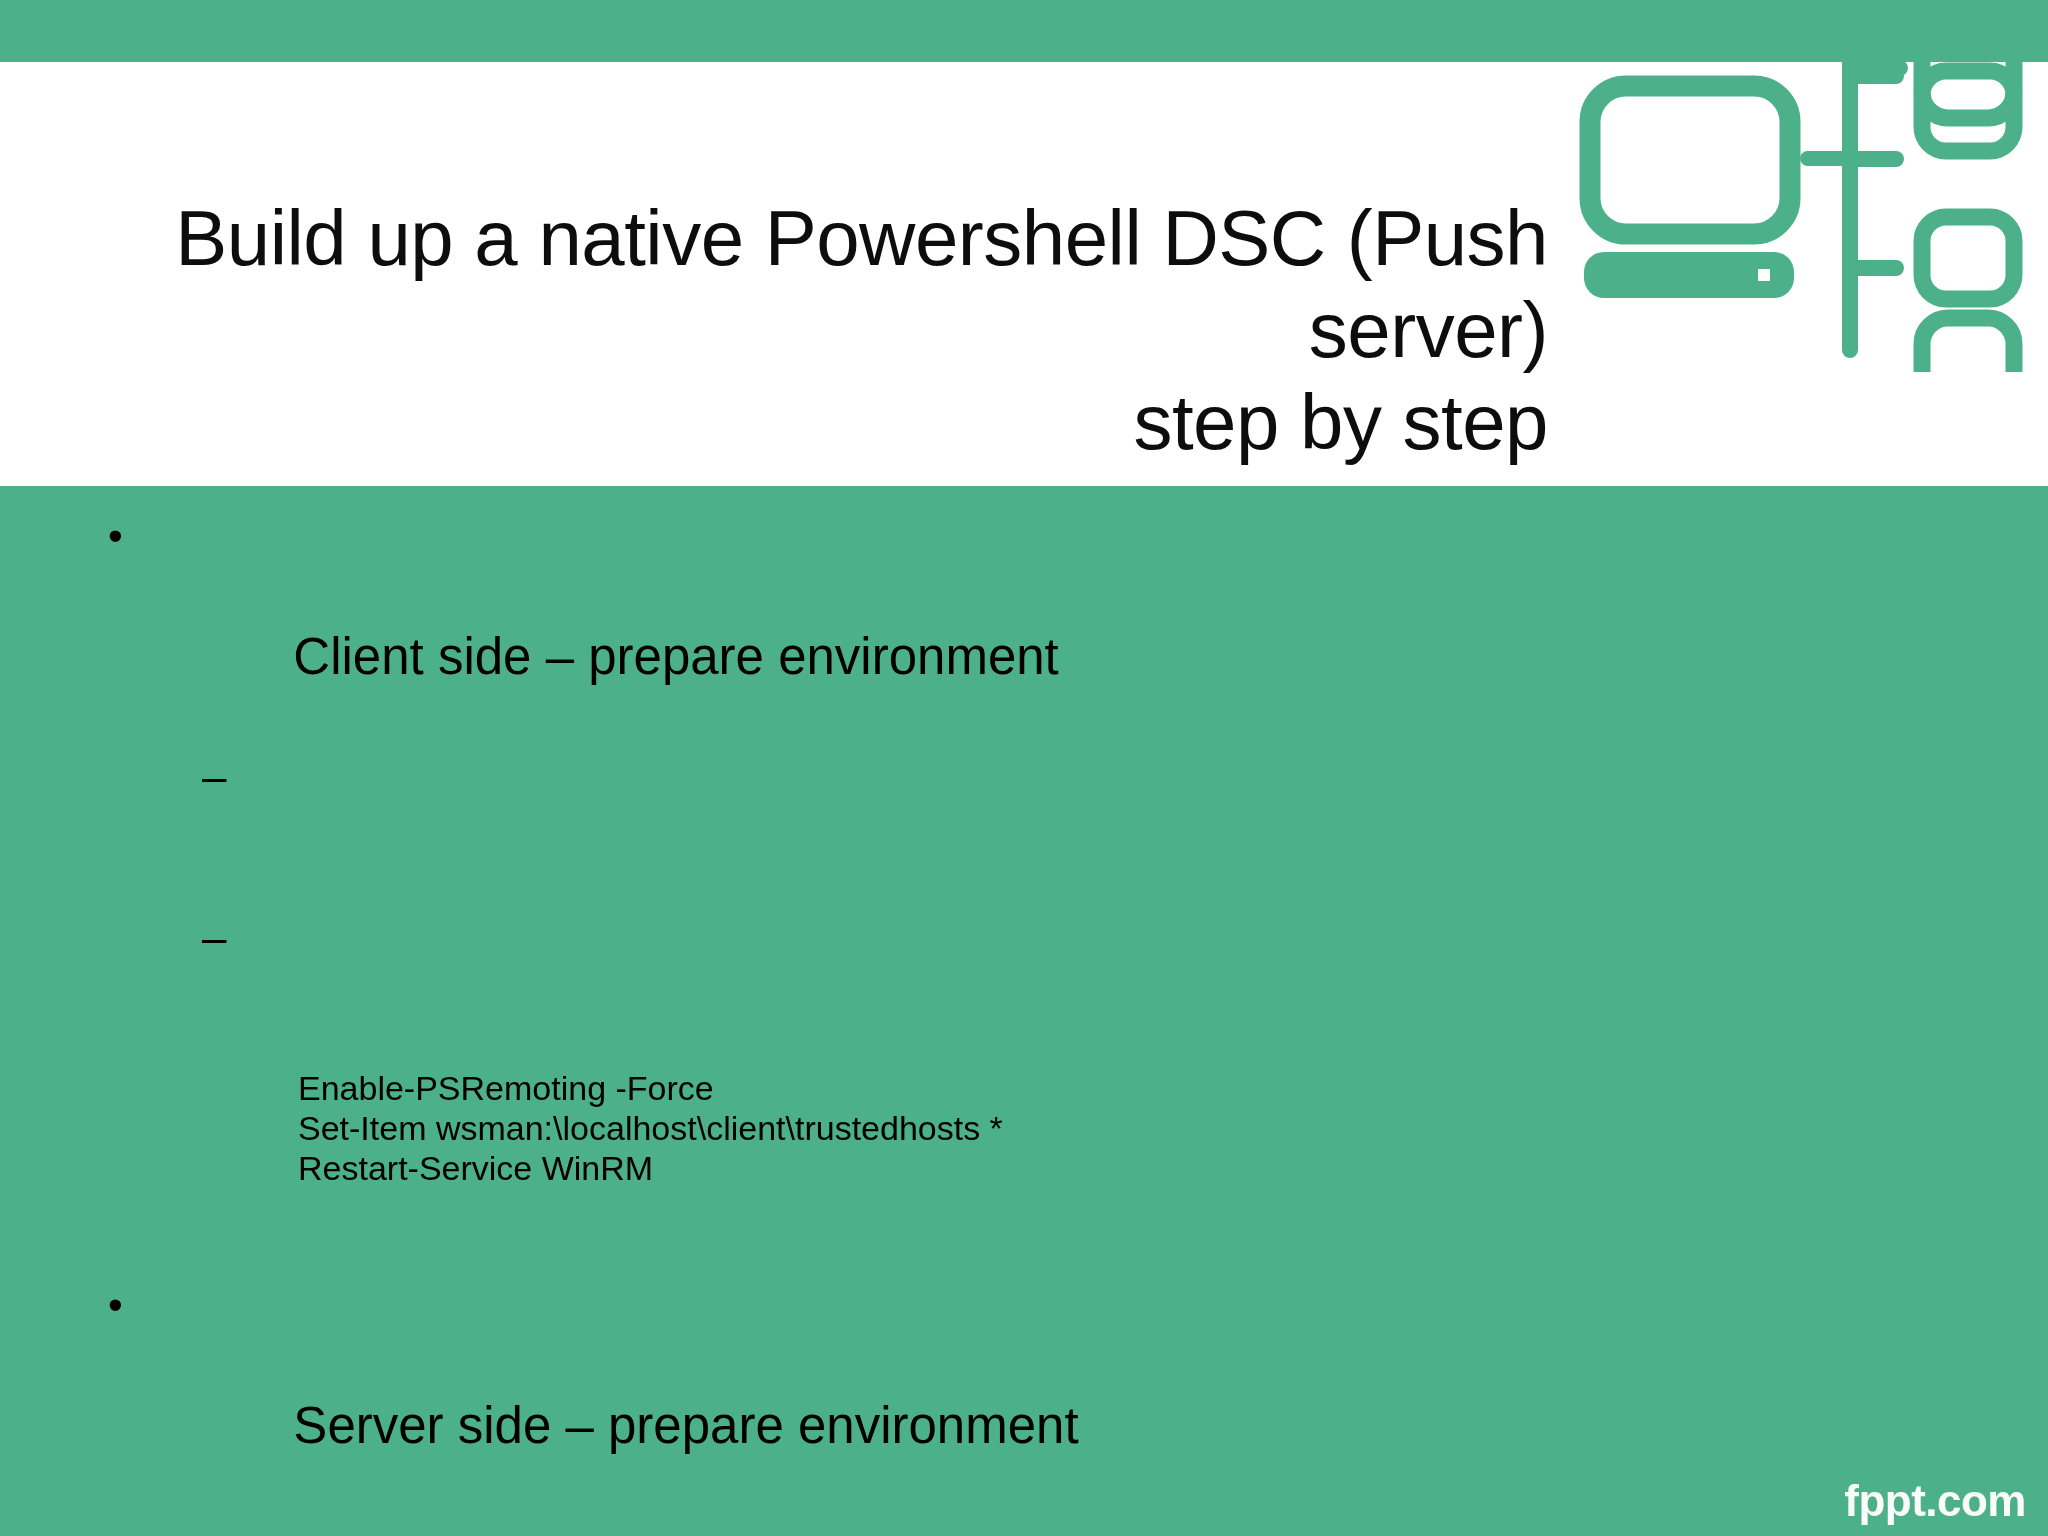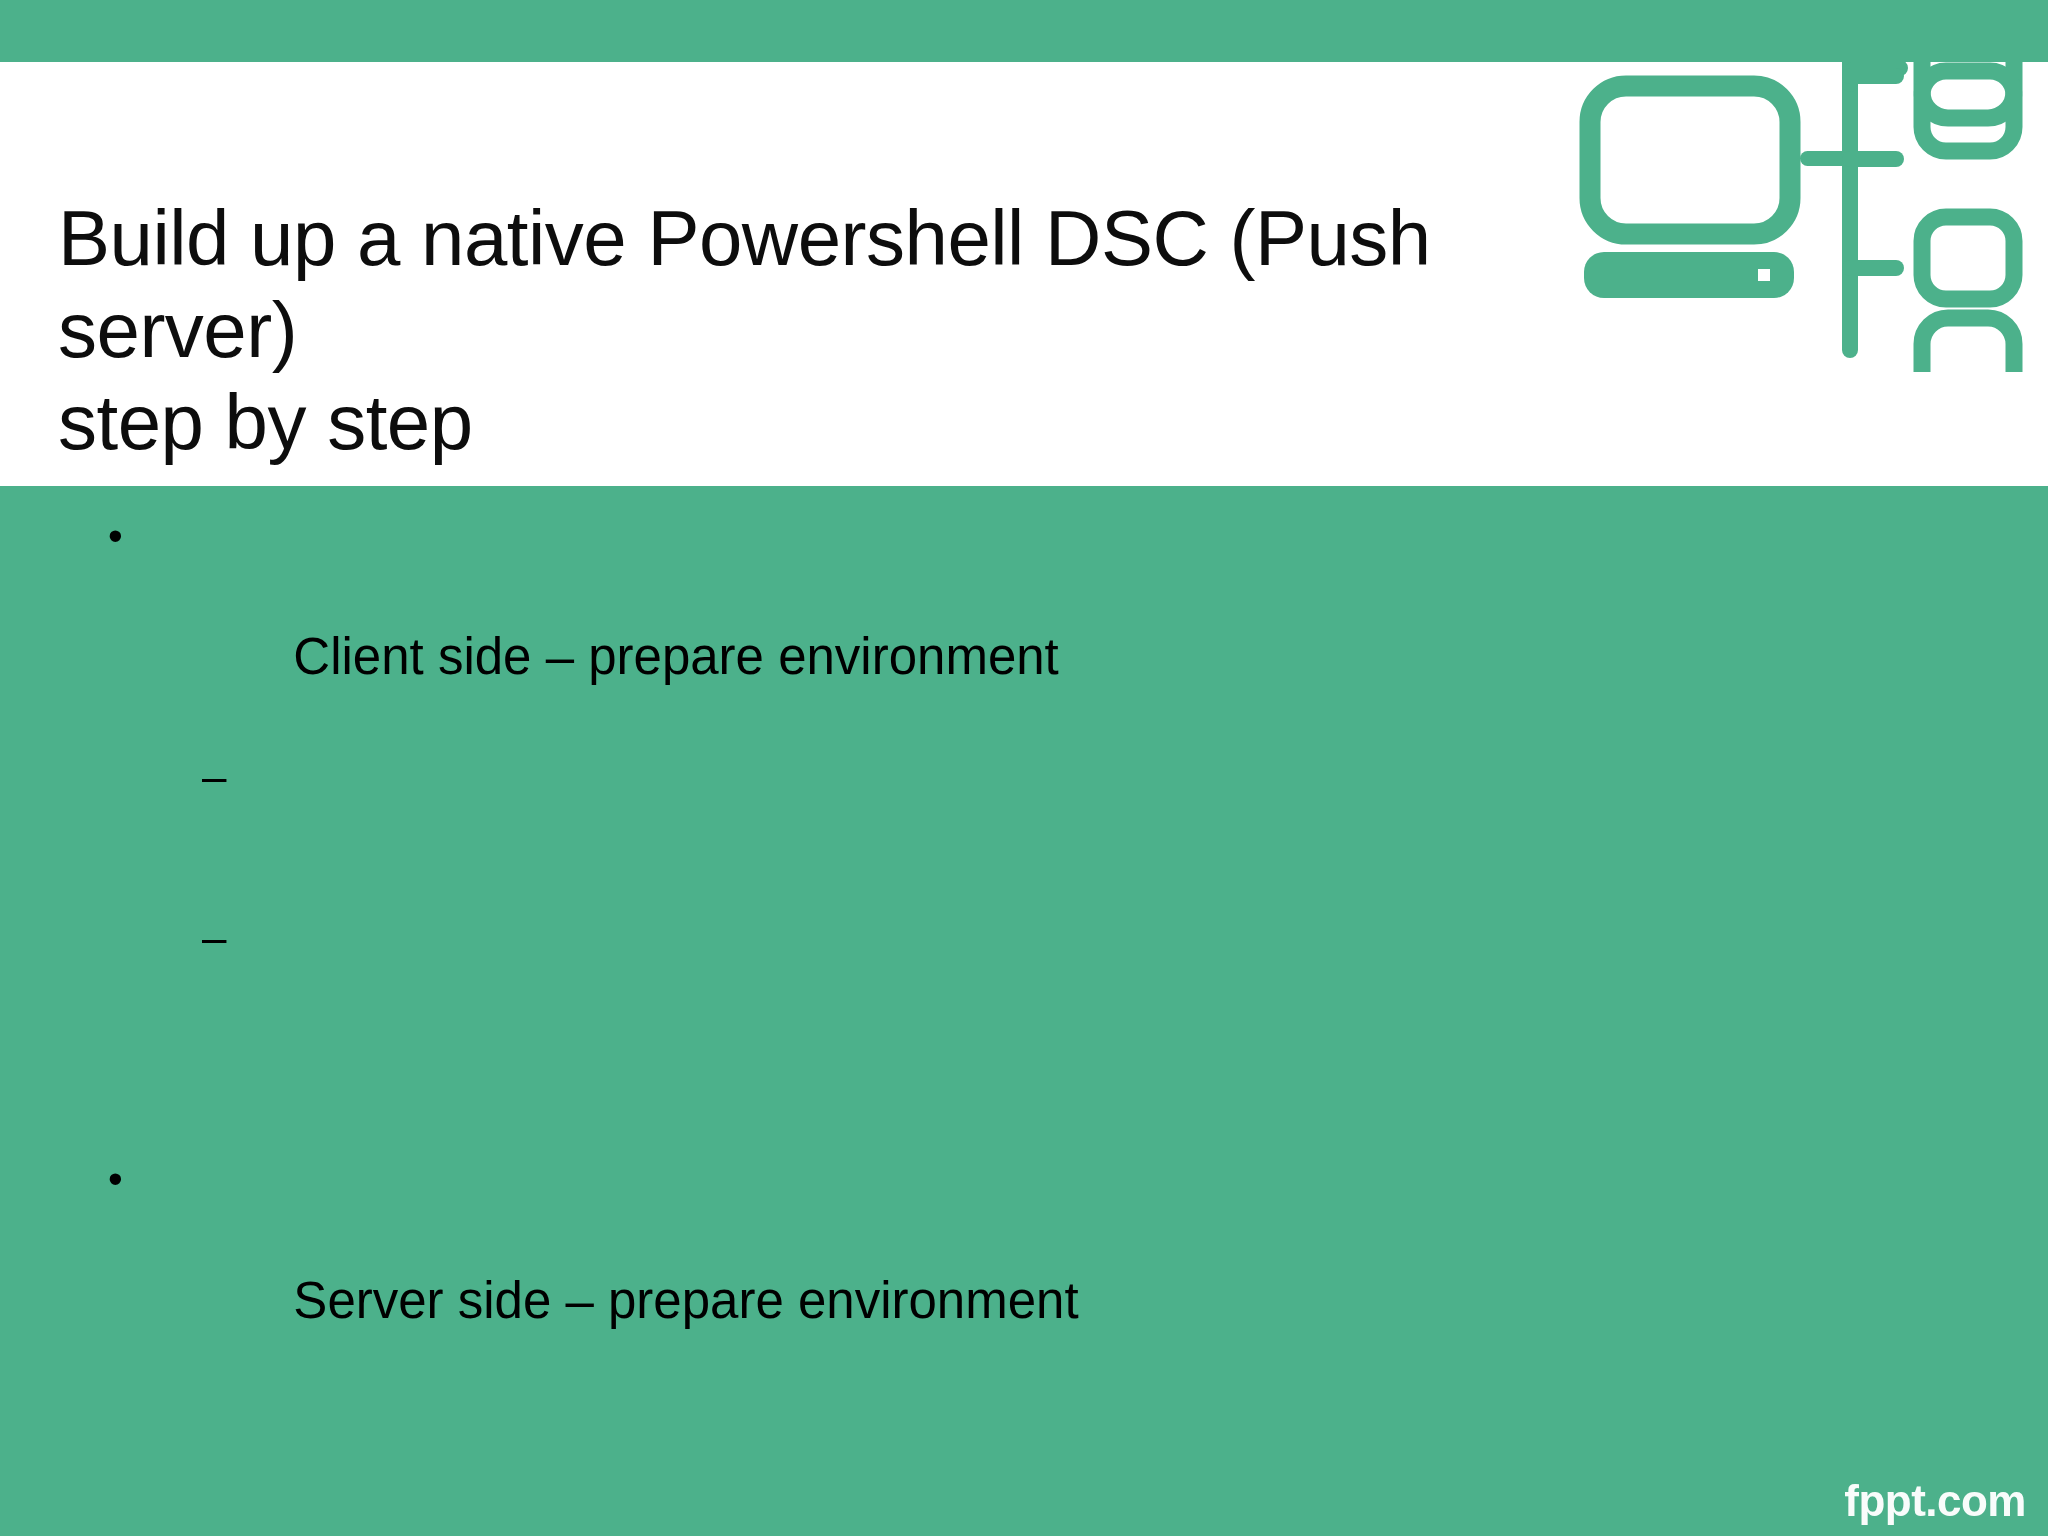--- a/index.html
+++ b/index.html
@@ -30,20 +30,21 @@
   }
 
   
   .title-band {
     position: absolute;
     left: 0;
     top: 62px;
     width: 2048px;
     height: 424px;
     background: #ffffff;
+    text-align: right;
   }
 
   .title-text {
     position: absolute;
     left: 58px;
     top: 130px;
     width: 1490px;
     font-family: "Liberation Sans", sans-serif;
     font-size: 78px;
     font-weight: 400;
@@ -190,20 +191,23 @@
       </div>
 
       <div class="lvl2">
         <span class="dash-mark">–</span>
       </div>
 
       <div class="lvl2">
         <span class="dash-mark">–</span>
       </div>
 
+      <div class="code-block">Enable-PSRemoting -Force
+Set-Item wsman:\localhost\client\trustedhosts *
+Restart-Service WinRM</div>
 
       <div class="gap-block"></div>
 
       <div class="lvl1">
         <span class="bullet-mark">•</span>
         <span>Server side – prepare environment</span>
       </div>
 
     </div>
 

